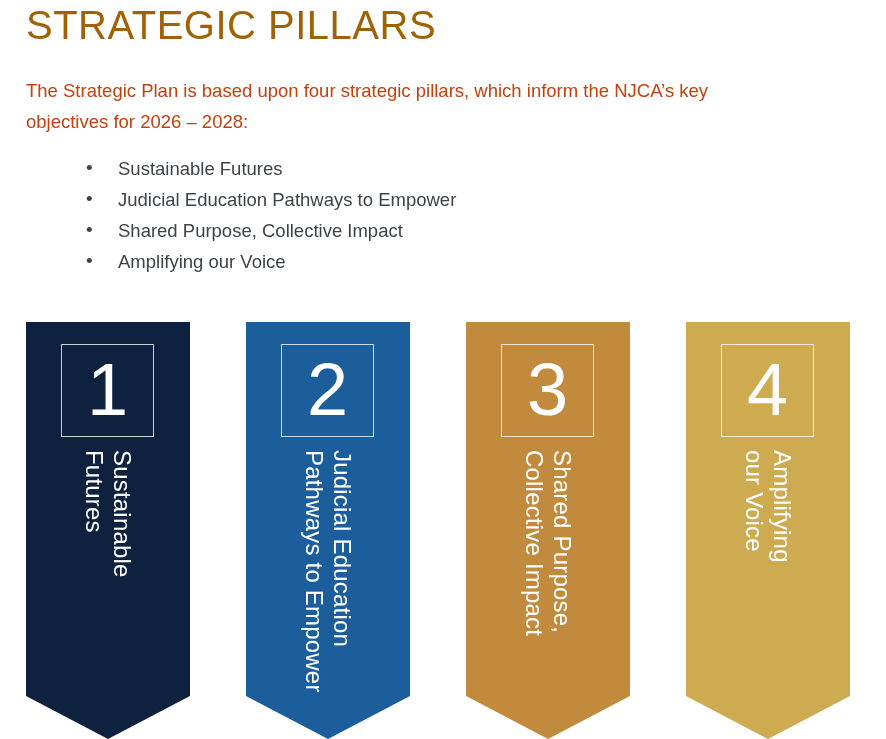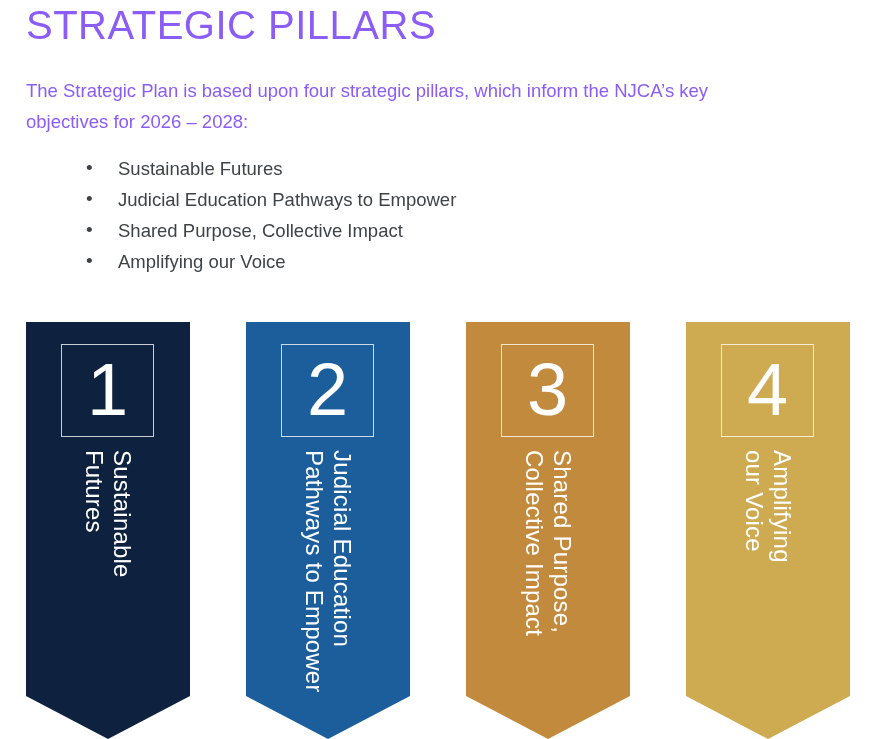--- a/index.html
+++ b/index.html
@@ -31,21 +31,21 @@
     color: #c8922f;
     margin: 0;
     padding-top: 4px;
     text-transform: uppercase;
   }
 
   .intro {
     margin: 30px 0 0 0;
     font-size: 18.5px;
     line-height: 1.65;
-    color: #8b5cf6;
+    color: #c2410c;
     max-width: 760px;
     font-weight: 400;
   }
 
   .pillar-list {
     margin: 16px 0 0 0;
     padding: 0;
     list-style: none;
   }
   .pillar-list li {
@@ -149,21 +149,21 @@
   .p3 .body { background: #c28a3c; }
   .p3 .point { border-top-color: #c28a3c; }
   .p4 .body { background: #ceaa51; }
   .p4 .point { border-top-color: #ceaa51; }
 </style>
 </head>
 <body>
 
 <div class="page">
 
-  <h1 class="page-title" style="color: #8b5cf6;">STRATEGIC PILLARS</h1>
+  <h1 class="page-title" style="color: #a16207;">STRATEGIC PILLARS</h1>
 
   <p class="intro">The Strategic Plan is based upon four strategic pillars, which inform the NJCA’s key objectives for 2026 – 2028:</p>
 
   <ul class="pillar-list">
     <li>Sustainable Futures</li>
     <li>Judicial Education Pathways to Empower</li>
     <li>Shared Purpose, Collective Impact</li>
     <li>Amplifying our Voice</li>
   </ul>
 

